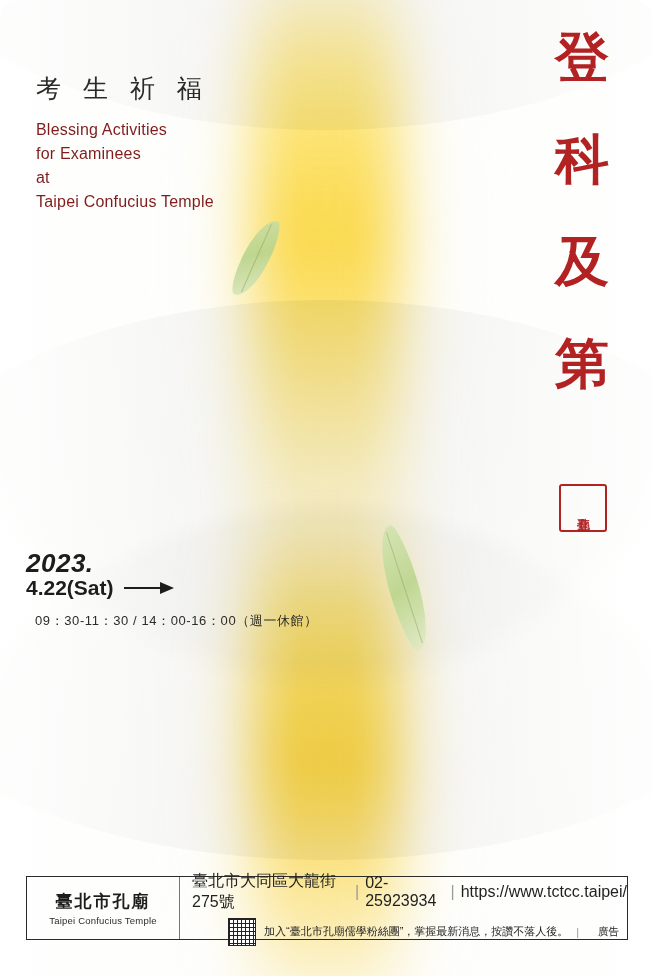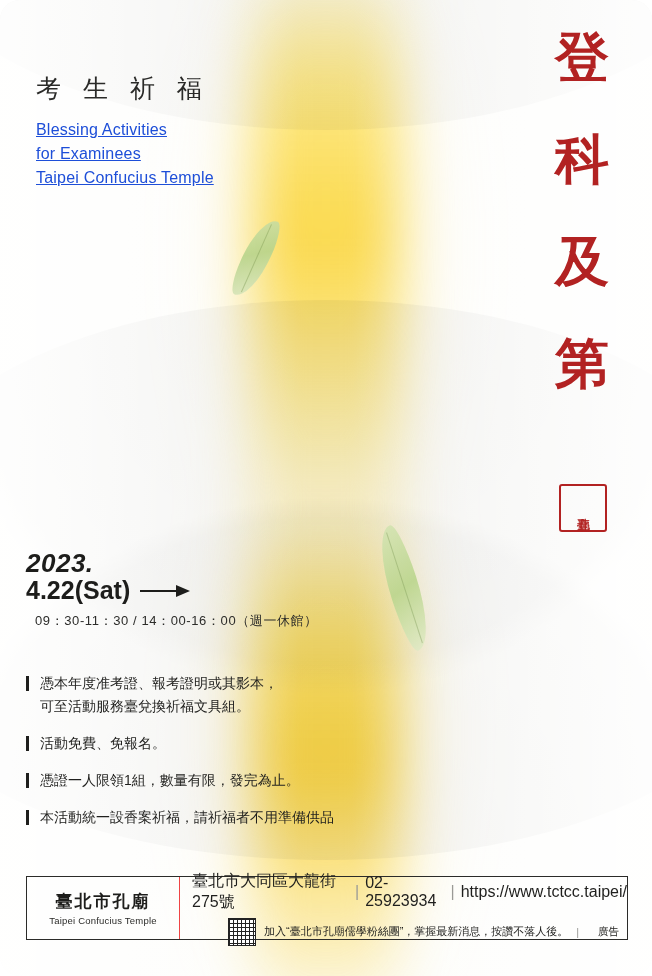--- a/index.html
+++ b/index.html
@@ -135,23 +135,22 @@
     font-family: "DejaVu Serif", "Liberation Serif", serif;
     font-size: 25px;
     letter-spacing: 7px;
     color: #2a2a28;
   }
   .title-en {
     position: absolute;
     left: 36px; top: 118px;
     font-size: 16px;
     line-height: 24px;
-    color: #1d4ed8;
+    color: #7f1d1d;
     letter-spacing: .2px;
-    text-decoration: underline;
   }
 
   
   .headline-vert {
     position: absolute;
     right: 40px; top: 30px;
     width: 60px;
     display: flex;
     flex-direction: column;
     align-items: center;
@@ -194,21 +193,21 @@
     font-weight: 700;
     color: #1d1d1b;
     letter-spacing: .5px;
     font-style: italic;
   }
   .date-range {
     position: absolute;
     left: 26px; top: 576px;
     display: flex;
     align-items: center;
-    font-size: 25px;
+    font-size: 21px;
     font-weight: 700;
     color: #1d1d1b;
   }
   .arrow {
     display: inline-block;
     width: 56px;
     height: 12px;
     margin: 0 10px;
     position: relative;
   }
@@ -346,20 +345,21 @@
     <div class="haze-right"></div>
   </div>
 
   <div class="leaf leaf-1"></div>
   <div class="leaf leaf-2"></div>
 
   <div class="title-zh">考 生 祈 福</div>
   <div class="title-en">
     <div>Blessing Activities</div>
     <div>for Examinees</div>
+    <div>at</div>
     <div>Taipei Confucius Temple</div>
   </div>
 
   <div class="headline-vert">
     <span>登</span>
     <span>科</span>
     <span>及</span>
     <span>第</span>
   </div>
 
@@ -367,35 +367,20 @@
     <div class="seal-inner">臺北孔廟</div>
   </div>
 
   <div class="date-year">2023.</div>
   <div class="date-range">
     <span>4.22(Sat)</span>
     <span class="arrow"></span>
   </div>
   <div class="date-time">09：30-11：30 / 14：00-16：00（週一休館）</div>
 
-  <div class="notes">
-    <div class="note">
-      <span class="line">憑本年度准考證、報考證明或其影本，</span>
-      <span class="line">可至活動服務臺兌換祈福文具組。</span>
-    </div>
-    <div class="note">
-      <span class="line">活動免費、免報名。</span>
-    </div>
-    <div class="note">
-      <span class="line">憑證一人限領1組，數量有限，發完為止。</span>
-    </div>
-    <div class="note">
-      <span class="line">本活動統一設香案祈福，請祈福者不用準備供品</span>
-    </div>
-  </div>
 
   <div class="footer">
     <div class="footer-logo">
       <div class="zh">臺北市孔廟</div>
       <div class="en">Taipei Confucius Temple</div>
     </div>
     <div class="footer-right">
       <div class="footer-row1">
         <span>臺北市大同區大龍街275號</span>
         <span class="sep">|</span>

